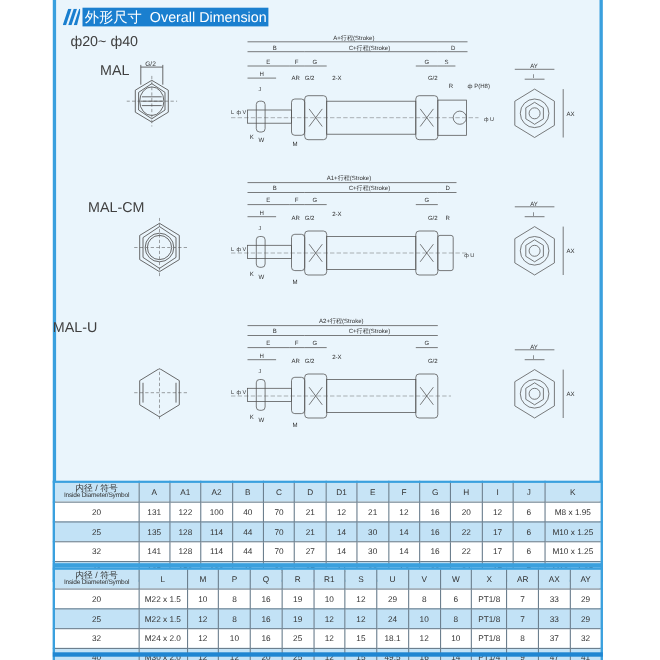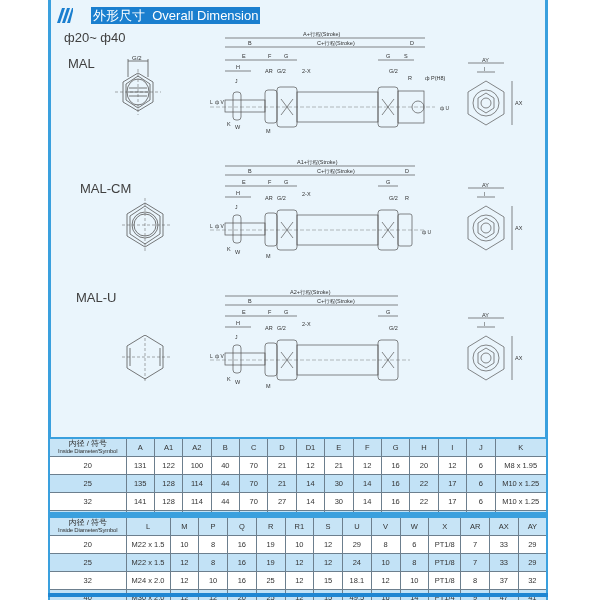--- a/index.html
+++ b/index.html
@@ -7,21 +7,21 @@
   body { font-family: "Liberation Sans", sans-serif; color: #222; position: relative; }
 
   .frame {
     position: absolute; left: 48px; top: 0; width: 500px; height: 600px;
     background: #eaf5fc;
     border-left: 3px solid #3aa0de;
     border-right: 3px solid #3aa0de;
   }
   .title-bar {
     position: absolute; left: 57px; top: 3px; height: 24px;
-    display: flex; align-items: center; gap: 16px;
+    display: flex; align-items: center;
   }
   .slashes { width: 16px; height: 15px; margin-right: 2px; }
   .title-text {
     background: #1a7fcf; color: #fff; font-size: 13px; line-height: 17px;
     padding: 0 2px; white-space: nowrap;
   }
   .series-label { position: absolute; font-size: 13px; color: #404040; }
 
   .drawing { position: absolute; }
   .drawing svg { display: block; }
@@ -51,23 +51,23 @@
 <div class="title-bar">
   <svg class="slashes" viewBox="0 0 16 15">
     <polygon points="5,0 8,0 3,15 0,15" fill="#1a7fcf"></polygon>
     <polygon points="10,0 13,0 8,15 5,15" fill="#1a7fcf"></polygon>
     <polygon points="15,0 16,0 16,3 13,15 10,15" fill="#1a7fcf"></polygon>
   </svg>
   <span class="title-text"><span>外形尺寸</span>&nbsp;&nbsp;<span>Overall Dimension</span></span>
 </div>
 
 <div class="series-label" style="left:64px;top:30px;">ф20~ ф40</div>
-<div class="series-label" style="left:68px;top:56px;">MAL</div>
+<div class="series-label" style="left:91px;top:56px;">MAL</div>
 <div class="series-label" style="left:64px;top:181px;margin-left:16px;">MAL-CM</div>
-<div class="series-label" style="left:76px;top:290px;">MAL-U</div>
+<div class="series-label" style="left:48px;top:290px;">MAL-U</div>
 
 <div class="drawing" style="left:115px;top:55px;">
   <svg width="60" height="75" viewBox="0 0 60 75" fill="none" stroke="#555" stroke-width="0.8">
     <line x1="13" y1="4" x2="13" y2="22"></line>
       <line x1="33" y1="4" x2="33" y2="22"></line>
     <line x1="13" y1="6" x2="33" y2="6"></line>
     <text x="17" y="5" font-size="6" fill="#333" stroke="none">G/2</text>
     <polygon points="23,18 38,27 38,47 23,56 8,47 8,27"></polygon>
     <polygon points="23,21 35,29 35,45 23,53 11,45 11,29"></polygon>
     <ellipse cx="23" cy="37" rx="11" ry="13"></ellipse>

